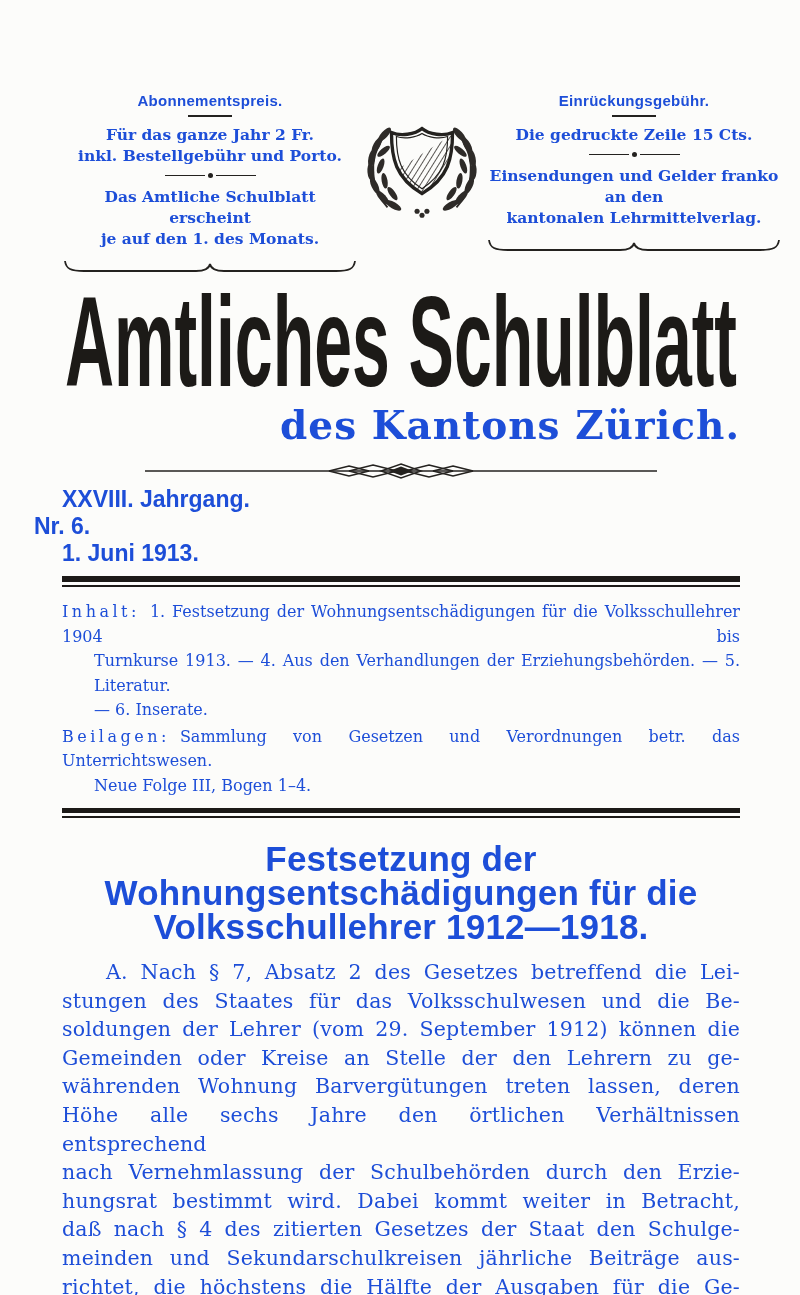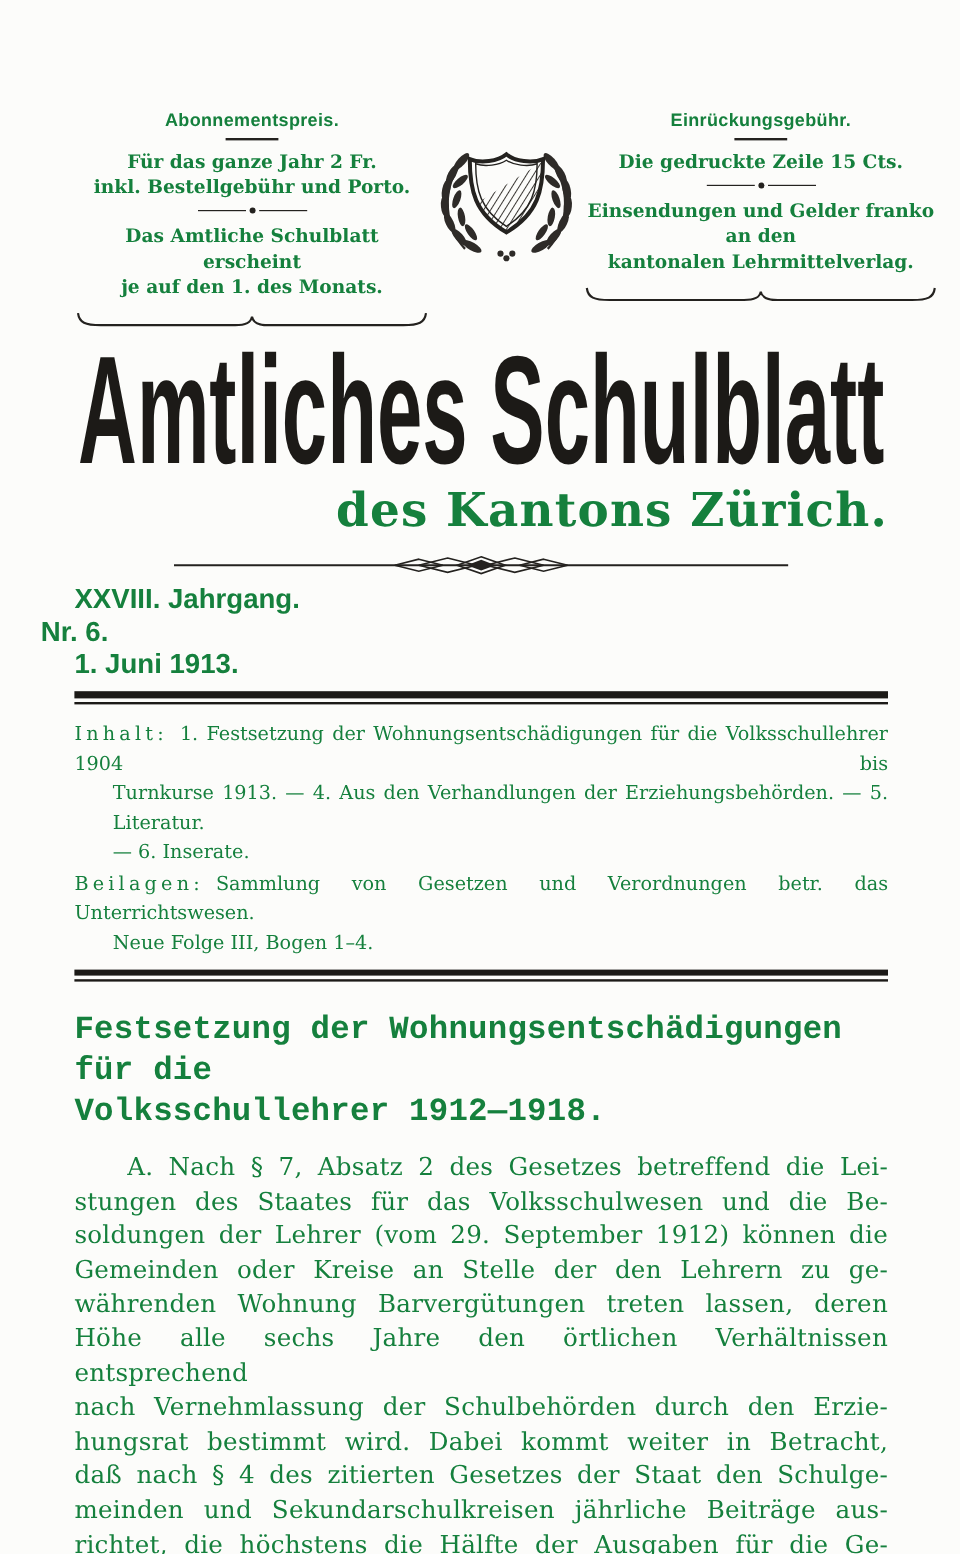--- a/index.html
+++ b/index.html
@@ -1,21 +1,21 @@
 <!DOCTYPE html>
 <html><head>
 <meta charset="utf-8">
 <style>
   html,body { margin:0; padding:0; background:#9a9a96; }
   .page {
     position: relative;
     width: 800px; height: 1295px;
     margin: 0 auto;
     background: #fcfcfa;
-    color: #15803d;
+    color: #1d4ed8;
     overflow: hidden;
     box-sizing: border-box;
     padding: 92px 60px 0 62px;
     font-family: "DejaVu Serif", serif;
   }
   
   .masthead { display:flex; justify-content:space-between; align-items:flex-start; }
   .mast-col { width: 302px; text-align:center; }
   .mast-heading { font-family:"Liberation Sans",sans-serif; font-weight:bold; font-size:15px; letter-spacing:.3px; }
   .rule-sm { width:44px; border-top:2px solid #24221f; margin:6px auto 7px; }
@@ -35,22 +35,22 @@
   .issue-row .mid { position:relative; left:-28px; }
   .double-rule { margin-top:9px; border-top:6px solid #1c1a17; border-bottom:2px solid #1c1a17; height:3px; }
   .double-rule.thin { border-top-width:5px; }
   
   .toc { margin-top:13px; font-size:16px; line-height:24.5px; }
   .toc-line { }
   .j { text-align: justify; text-align-last: justify; }
   .ind { padding-left:32px; }
   .lbl { letter-spacing:3.5px; margin-right:10px; }
   
-  .article-heading { text-align:left; font-family:Liberation Mono, monospace; font-weight:bold;
-    font-size:27px; line-height:34px; margin-top:24px; letter-spacing:.2px; }
+  .article-heading { text-align:center; font-family:Liberation Sans, sans-serif; font-weight:bold;
+    font-size:35px; line-height:34px; margin-top:24px; letter-spacing:.2px; }
   .body-text { margin-top:14px; font-size:20.5px; line-height:28.6px; letter-spacing:.2px; }
   .paragraph div:first-child { text-indent:44px; }
   .p-end div:last-child { text-align:justify; text-align-last:left; }
   svg text { font-family:"Liberation Sans",sans-serif; }
 </style>
 </head>
 <body>
 
 <div class="page">
 

